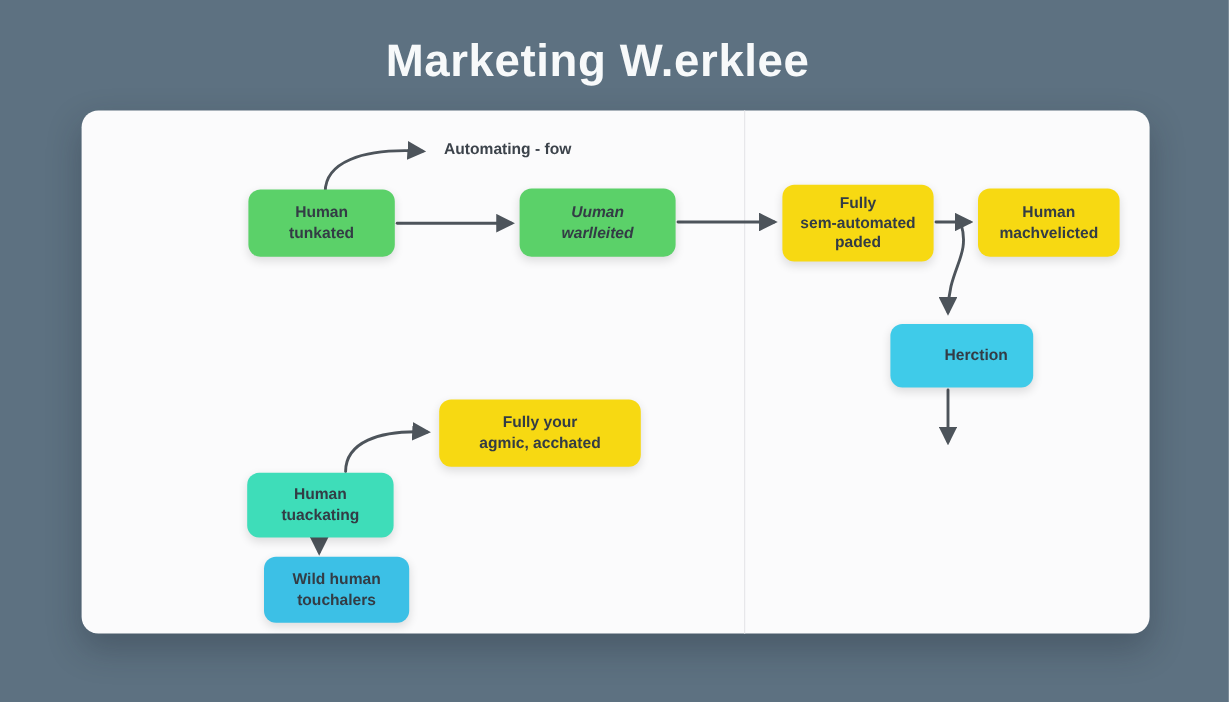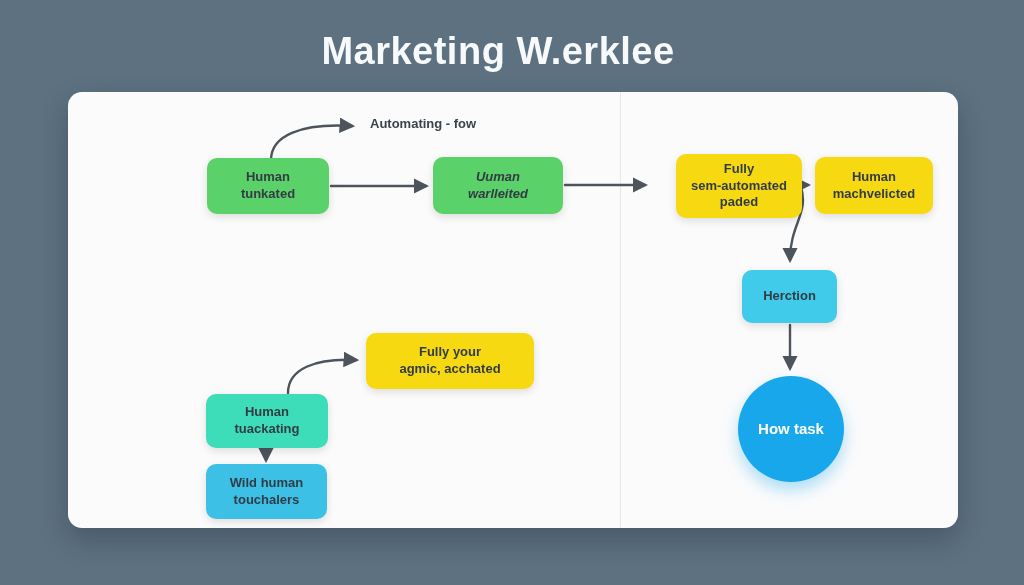--- a/index.html
+++ b/index.html
@@ -49,48 +49,48 @@
     font-size: 13px;
     font-weight: 600;
     line-height: 1.3;
     color: #333c45;
     box-shadow: 0 3px 8px rgba(0,0,0,0.12);
   }
   .node-label { white-space: pre-line; }
   .green  { background: #5bd169; }
   .yellow { background: #f7d912; }
   .teal   { background: #3eddb9; }
-  .cyan   { background: #3fcbe9; }
+  .cyan   { background: #3fcbe9; padding-left: 24px; }
   .cyan2  { background: #3cc0e6; }
   .circle {
     border-radius: 50%;
     background: #19a7ec;
     color: #ffffff;
     font-size: 15px;
     font-weight: bold;
     box-shadow: 0 8px 16px rgba(25,167,236,0.35);
   }
   .annotation {
     position: absolute;
     left: 302px; top: 24px;
     font-size: 13px;
     font-weight: bold;
     color: #3c434b;
     white-space: nowrap;
   }
   
   .n-green1  { left: 139px; top: 66px;  width: 122px; height: 56px; }
   .n-green2  { left: 365px; top: 65px;  width: 130px; height: 57px; font-style: italic; }
-  .n-yellow1 { left: 584px; top: 62px;  width: 126px; height: 64px; margin-left: 24px; }
+  .n-yellow1 { left: 584px; top: 62px;  width: 126px; height: 64px; }
   .n-yellow2 { left: 747px; top: 65px;  width: 118px; height: 57px; }
   .n-herction{ left: 674px; top: 178px; width: 95px;  height: 53px; }
   .n-circle  { left: 670px; top: 284px; width: 106px; height: 106px; }
   .n-tasks   { left: 298px; top: 241px; width: 168px; height: 56px; }
   .n-teal    { left: 138px; top: 302px; width: 122px; height: 54px; }
-  .n-cyan2   { left: 138px; top: 372px; width: 121px; height: 55px; }
+  .n-cyan2   { left: 152px; top: 372px; width: 121px; height: 55px; }
 </style>
 </head>
 <body>
 
 <div class="title">Marketing W.erklee</div>
 
 <div class="canvas">
 
   <div class="divider"></div>
 
@@ -132,23 +132,20 @@
 
   <div class="node yellow n-yellow2">
     <span class="node-label">Human
 machvelicted</span>
   </div>
 
   <div class="node cyan n-herction">
     <span class="node-label">Herction</span>
   </div>
 
-  <div class="node circle n-circle">
-    <span class="node-label">How task</span>
-  </div>
 
   <div class="node yellow n-tasks">
     <span class="node-label">Fully your
 agmic, acchated</span>
   </div>
 
   <div class="node teal n-teal">
     <span class="node-label">Human
 tuackating</span>
   </div>

